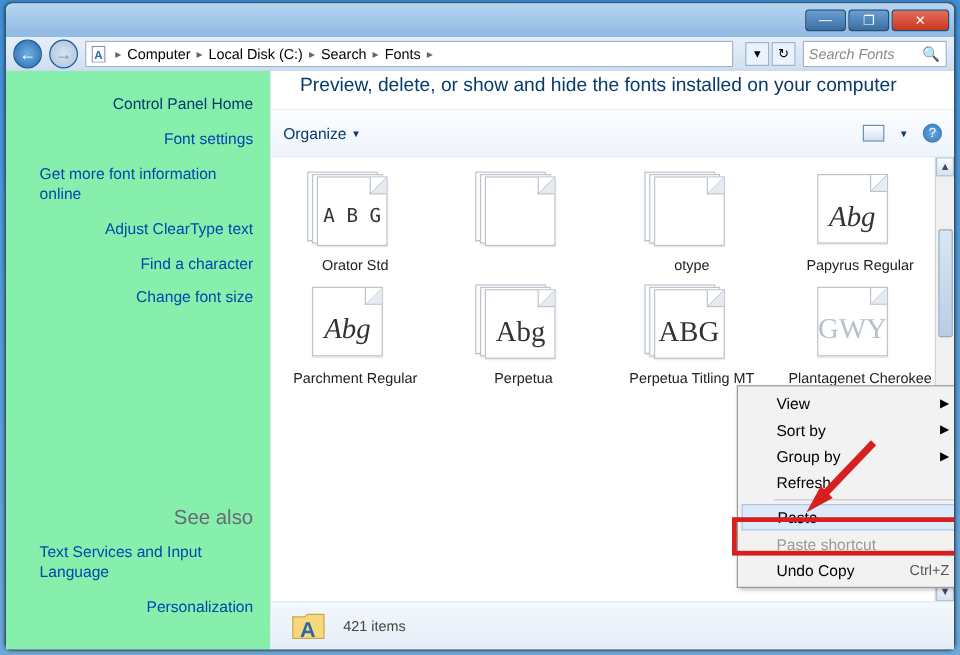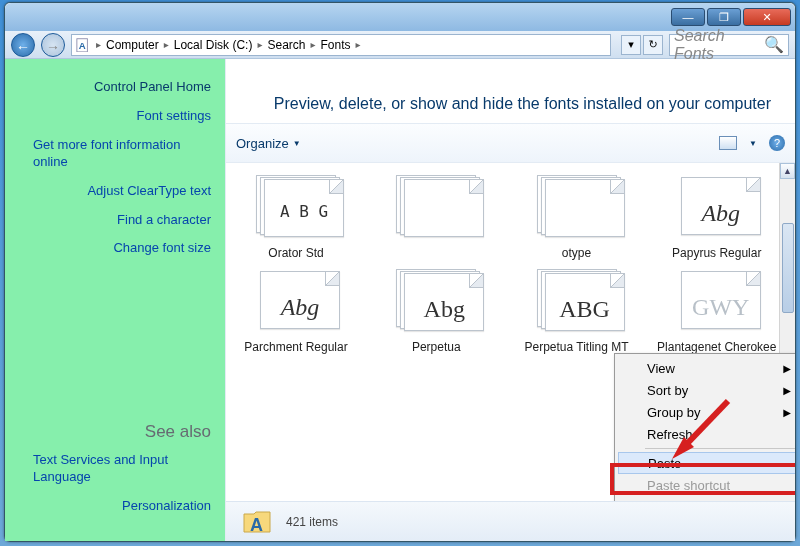--- a/index.html
+++ b/index.html
@@ -11,41 +11,41 @@
 .btn-close{ background:linear-gradient(#e86b5a,#c73a22); width:48px;}
 .navarea { height:28px; background:linear-gradient(#e8f0f9,#cfdff0); display:flex; align-items:center; padding:0 6px; gap:6px; border-bottom:1px solid #b0c6de;}
 .navbtn { width:24px; height:24px; border-radius:50%; background:radial-gradient(#6fb0ea,#2a6aa8); border:1px solid #1c5a99; display:flex; align-items:center; justify-content:center; color:#fff; font-size:14px;}
 .navbtn.fwd{ background:radial-gradient(#d6e4f2,#aac2db); color:#888;}
 .addressbar{ flex:1; height:22px; background:#fff; border:1px solid #9bb4cf; display:flex; align-items:center; font-size:12px; padding:0 4px;}
 .bcicon{ width:14px; height:16px; margin-right:4px; display:inline-block; }
 .crumb{ padding:0 3px; display:flex; align-items:center;}
 .crumbsep{ color:#666; padding:0 2px; font-size:10px;}
 .addrctl{ display:flex; gap:2px; margin-left:4px;}
 .addrbtn{ width:20px; height:20px; border:1px solid #9bb4cf; background:#eaf2fb; display:flex; align-items:center; justify-content:center; font-size:11px;}
-.searchbox{ width:120px; height:22px; border:1px solid #9bb4cf; background:#fff; display:flex; align-items:center; padding:0 4px; font-size:16px; color:#888; font-style:italic;}
+.searchbox{ width:120px; height:22px; border:1px solid #9bb4cf; background:#fff; display:flex; align-items:center; padding:0 4px; font-size:12px; color:#888; font-style:italic;}
 .searchbox .sicon{ margin-left:auto; color:#3a6ea1; font-style:normal;}
 .body{ flex:1; display:flex; background:#fff; overflow:hidden;}
 .sidebar{ width:220px; background:#86efac; padding:20px 14px 14px 28px; font-size:13px; display:flex; flex-direction:column;align-items:flex-end;}
 .sidebar a{ color:#0645ad; text-decoration:none; display:block; margin-bottom:12px; line-height:1.3; cursor:pointer;}
 .sidebar .heading{ color:#083a6b; font-size:13px; margin-bottom:14px;}
 .sidebar .spacer{ flex:1;}
 .sidebar .sub{ color:#666b72; font-size:17px; margin-bottom:10px;}
 .main{ flex:1; background:#fff; display:flex; flex-direction:column; border-left:1px solid #e3ebf4;}
-.mainheader{ padding:36px 24px 10px; color:#083a6b; font-size:16px;text-align:right;}
+.mainheader{ padding:4px 24px 10px; color:#083a6b; font-size:16px;}
 .toolbar{ height:40px; border-top:1px solid #e3ebf4; border-bottom:1px solid #e3ebf4; background:linear-gradient(#fbfdff,#eef4fb); display:flex; align-items:center; padding:0 10px; font-size:13px;}
 .toolbar .org{ color:#083a6b; display:flex; align-items:center; gap:4px;}
 .toolbar .tri{ font-size:8px; color:#083a6b;}
 .toolbar .right{ margin-left:auto; display:flex; align-items:center; gap:12px;}
 .viewsel{ width:18px; height:14px; border:1px solid #6a8fb8; background:linear-gradient(#fff,#cfe0f2); display:inline-block;}
 .helpicon{ width:16px; height:16px; border-radius:50%; background:radial-gradient(#6fb0ea,#2a6aa8); color:#fff; display:flex; align-items:center; justify-content:center; font-size:11px;}
 .content{ flex:1; position:relative; overflow:hidden; padding:10px 6px 0 6px;}
 .grid{ display:grid; grid-template-columns:repeat(4,1fr); gap:6px 4px; }
 .fonticon{ display:flex; flex-direction:column; align-items:center; width:128px;}
 .thumb{ width:88px; height:68px; position:relative; margin-bottom:6px;}
-.sheet{ position:absolute; width:80px; height:58px; background:#fff; border:1px solid #bcc4cd; box-shadow:0 1px 1px rgba(0,0,0,.1);}
+.sheet{ position:absolute; width:59px; height:58px; background:#fff; border:1px solid #bcc4cd; box-shadow:0 1px 1px rgba(0,0,0,.1);}
 .sheet.s1{ top:2px; left:4px;}
 .sheet.s2{ top:4px; left:8px;}
 .sheet.s3{ top:6px; left:12px;}
 .single .sheet.s3{ top:4px; left:8px;}
 .sheet .fold{ position:absolute; top:0; right:0; width:14px; height:14px; background:linear-gradient(135deg,#fff 48%,#bcc4cd 50%,#e6ebf1 52%); border-left:1px solid #bcc4cd; border-bottom:1px solid #bcc4cd;}
 .glyph{ position:absolute; top:22px; left:0; width:100%; text-align:center; font-size:24px; color:#333;}
 .flabel{ font-size:12px; text-align:center; color:#222; line-height:1.15; max-width:120px;}
 .ctxmenu{ position:absolute; top:190px; left:388px; width:200px; background:#f2f2f2; border:1px solid #9a9a9a; box-shadow:2px 2px 4px rgba(0,0,0,.3); font-size:13px; padding:3px 2px; z-index:10;}
 .ctxrow{ height:22px; display:flex; align-items:center; padding:0 20px 0 30px; position:relative;}
 .ctxrow .arr{ margin-left:auto; font-size:10px;}

